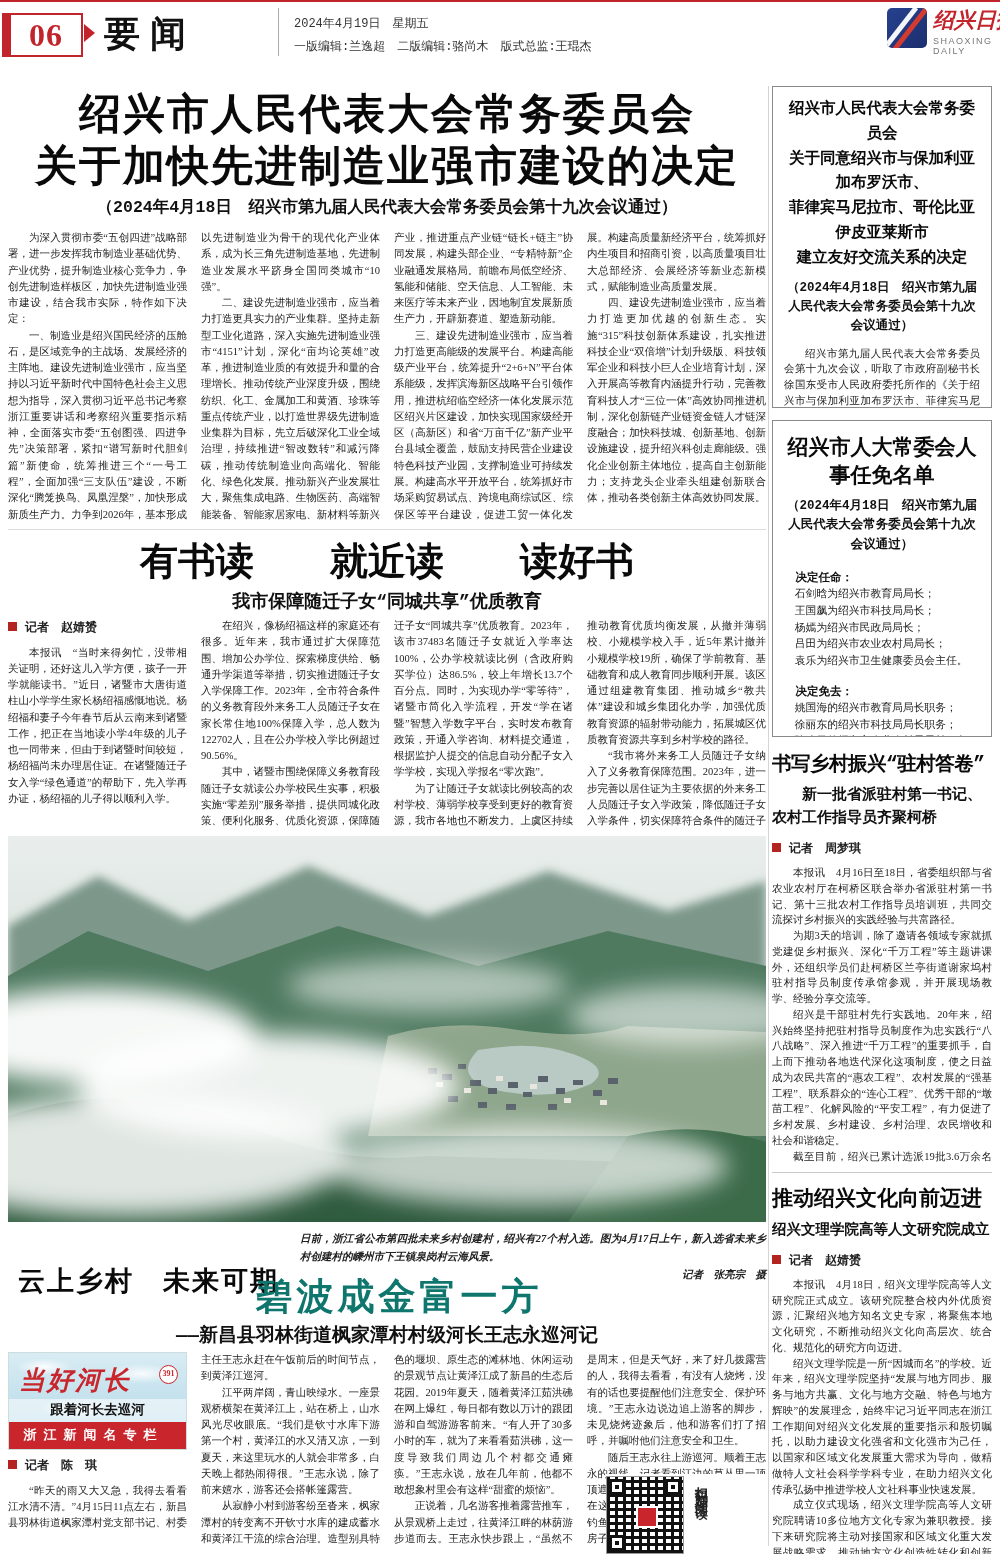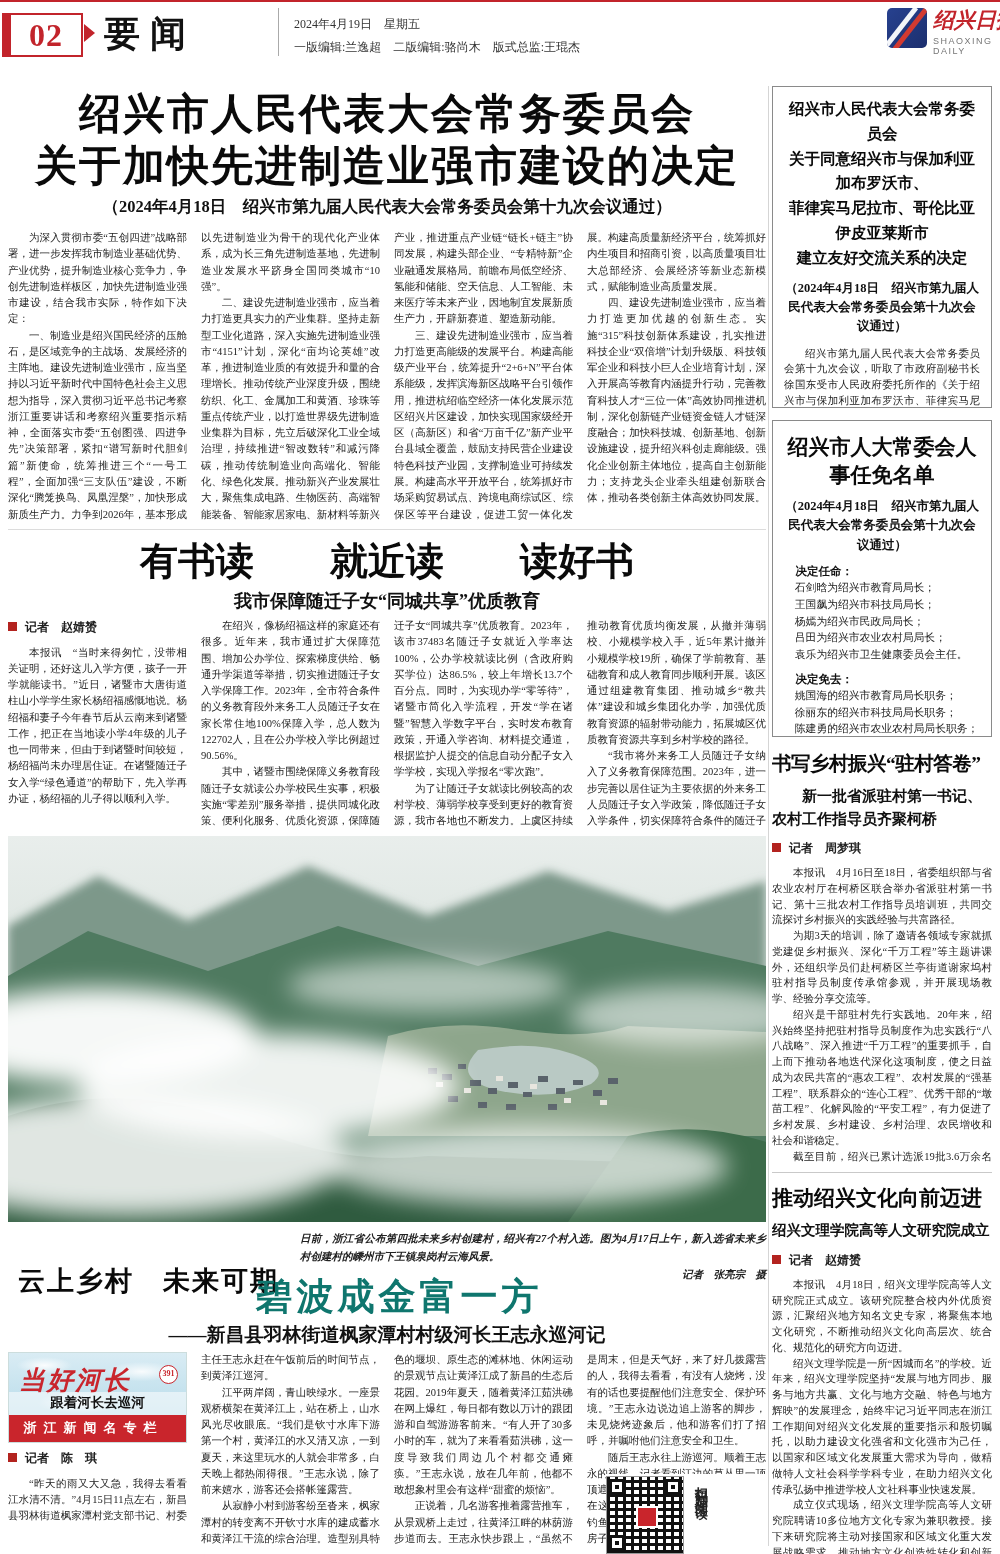--- a/index.html
+++ b/index.html
@@ -1,18 +1,18 @@
 <!DOCTYPE html>
 <html><head>
 <meta charset="utf-8">
 <style>
   html,body{margin:0;padding:0;background:#e9e9e9;}
   #page{position:relative;width:1000px;height:1554px;margin:0 auto;background:#ffffff;
         font-family:"Liberation Serif","DejaVu Serif",serif;color:#1c1c1c;overflow:hidden;}
-  .hei{font-family:Liberation Serif, serif;}
+  .hei{font-family:Liberation Mono, monospace;}
   .abs{position:absolute;}
 
   
   #toprule{left:0;top:0;width:1000px;height:2px;background:#c2242b;}
   #pagenum-box{left:2px;top:13px;width:70px;height:40px;border:2px solid #c2242b;border-left:9px solid #c2242b;
       display:flex;align-items:center;justify-content:center;}
   #pagenum{font-size:32px;font-weight:900;color:#c2242b;letter-spacing:1px;font-family:"Liberation Serif",serif;}
   #pagenum-arrow{left:84px;top:24px;width:0;height:0;border-top:9px solid transparent;border-bottom:9px solid transparent;border-left:11px solid #c2242b;}
   #section-title{left:104px;top:10px;font-size:36px;font-weight:900;letter-spacing:10px;color:#111;}
   #header-divider{left:278px;top:8px;width:1px;height:48px;background:#aaa;}
@@ -45,21 +45,21 @@
   #photo{left:8px;top:836px;width:758px;height:386px;overflow:hidden;background:#cfd8d2;}
   #caption-title{left:18px;top:1228px;font-size:27px;font-weight:900;color:#0a0a0a;letter-spacing:2px;margin-top:35px;}
   #caption-text{left:300px;top:1230px;width:466px;font-size:10.5px;font-style:italic;font-weight:700;line-height:1.7;text-align:justify;color:#222;}
   #caption-credit{text-align:right;font-style:italic;font-weight:700;}
 
   
   #river-title{left:20px;top:1272px;width:758px;text-align:center;font-size:37px;font-weight:900;color:#0f766e;letter-spacing:4px;}
   #river-sub{left:8px;top:1322px;width:758px;text-align:center;font-size:19px;font-weight:700;color:#111;}
   #river-body{left:8px;top:1352px;width:758px;height:202px;column-count:4;}
   #hz-logo{break-inside:avoid;width:100%;margin-bottom:6px;border:1px solid #cdd;box-sizing:border-box;}
-  #hz-sky{position:relative;height:62px;background:
+  #hz-sky{position:relative;height:69px;background:
       radial-gradient(ellipse 40px 12px at 20% 20%,rgba(255,255,255,.9),transparent 70%),
       radial-gradient(ellipse 50px 14px at 75% 30%,rgba(255,255,255,.85),transparent 70%),
       radial-gradient(ellipse 60px 16px at 40% 80%,rgba(255,255,255,.8),transparent 70%),
       linear-gradient(#d9ecf4,#b9dcea);}
   #hz-name{position:absolute;left:10px;top:8px;font-size:26px;font-weight:900;font-style:italic;color:#c9252c;font-family:"Liberation Serif",serif;letter-spacing:2px;}
   #hz-badge{position:absolute;right:8px;top:12px;width:17px;height:17px;border:1.5px solid #c9252c;border-radius:50%;
       font-size:8px;font-weight:700;color:#c9252c;display:flex;align-items:center;justify-content:center;background:#fff;}
   #hz-strip{position:absolute;left:0;bottom:0;width:100%;text-align:center;font-size:13.5px;font-weight:900;color:#111;
       font-family:"Liberation Sans",sans-serif;background:rgba(255,255,255,.55);padding:1px 0;}
   #hz-banner{background:#c9252c;color:#fff;text-align:center;font-size:13px;font-weight:700;letter-spacing:7px;
@@ -78,21 +78,21 @@
   
   #v-rule{left:768px;top:86px;width:1px;height:1460px;background:#d5d5d5;}
   .side-box{left:772px;width:220px;border:1px solid #8a8a8a;box-sizing:border-box;padding:10px 11px;background:#fff;overflow:hidden;}
   #side-box1{top:86px;height:322px;}
   #side-box2{top:420px;height:317px;}
   .side-box-title{font-size:15.5px;font-weight:900;text-align:center;line-height:1.6;color:#0a0a0a;}
   #appt-title{font-size:21px;font-weight:900;text-align:center;color:#0a0a0a;margin:2px 0 6px 0;}
   .side-sub{font-size:12.5px;font-weight:700;color:#111;line-height:1.55;margin-top:8px;text-align:center;}
   .side-body{font-size:10.5px;line-height:1.5;text-align:justify;margin-top:9px;}
   .side-body p{margin:0;text-indent:2em;}
-  .appt-group{margin-top:9px;}
+  .appt-group{margin-top:15px;}
   .appt-heading{font-family:"Liberation Sans",sans-serif;font-size:11.5px;font-weight:700;color:#111;margin-left:1em;}
   .appt-items{font-size:10.8px;line-height:1.55;}
   .appt-items p{margin:0 0 0 1em;text-indent:0;}
 
   .side-article{left:772px;width:220px;overflow:hidden;}
   #rural{top:750px;height:414px;}
   #culture{top:1184px;height:370px;}
   .side-art-title{font-size:19.5px;font-weight:900;color:#0a0a0a;white-space:nowrap;letter-spacing:-0.5px;}
   #culture .side-art-title{font-size:21px;letter-spacing:0;}
   .side-art-sub{font-size:15px;font-weight:700;color:#111;line-height:1.5;margin-top:8px;text-indent:2em;}
@@ -102,21 +102,21 @@
   .side-article .reporter{margin:10px 0 0 0;}
   #side-sep{left:772px;top:1172px;width:220px;height:1px;background:#c9c9c9;}
 </style>
 </head>
 <body>
 
 <div id="page">
 
   <div class="abs" id="toprule"></div>
   <div class="abs" id="pagenum-box">
-    <span id="pagenum">02</span>
+    <span id="pagenum">06</span>
   </div>
   <div class="abs" id="pagenum-arrow"></div>
   <div class="abs hei" id="section-title">要闻</div>
   <div class="abs" id="header-divider"></div>
   <div class="abs hei" id="date-block">
     <div>2024年4月19日　星期五</div>
     <div>一版编辑:兰逸超　二版编辑:骆尚木　版式总监:王琨杰</div>
   </div>
   <div class="abs" id="masthead">
     <div id="masthead-tile">

